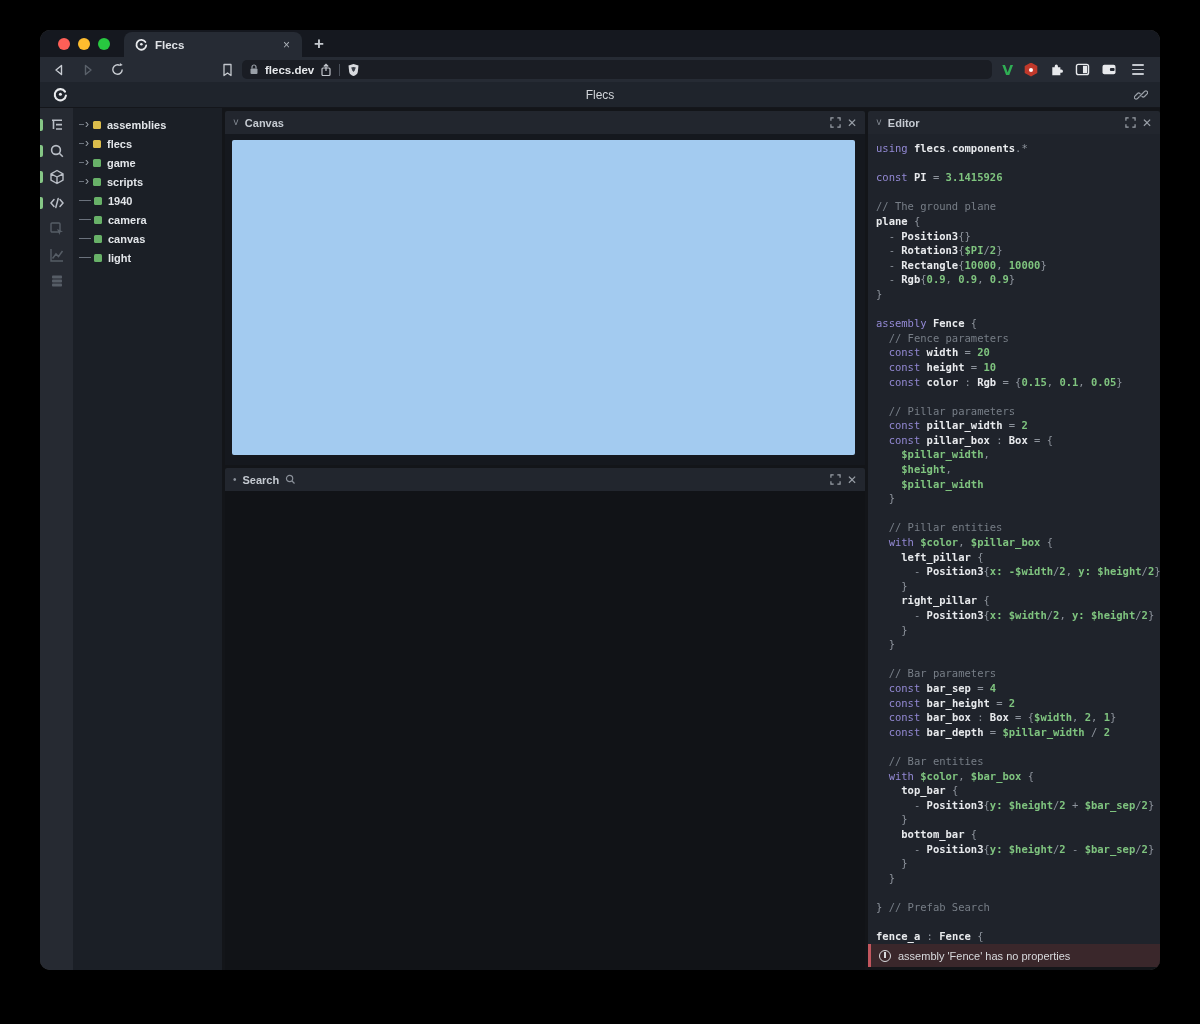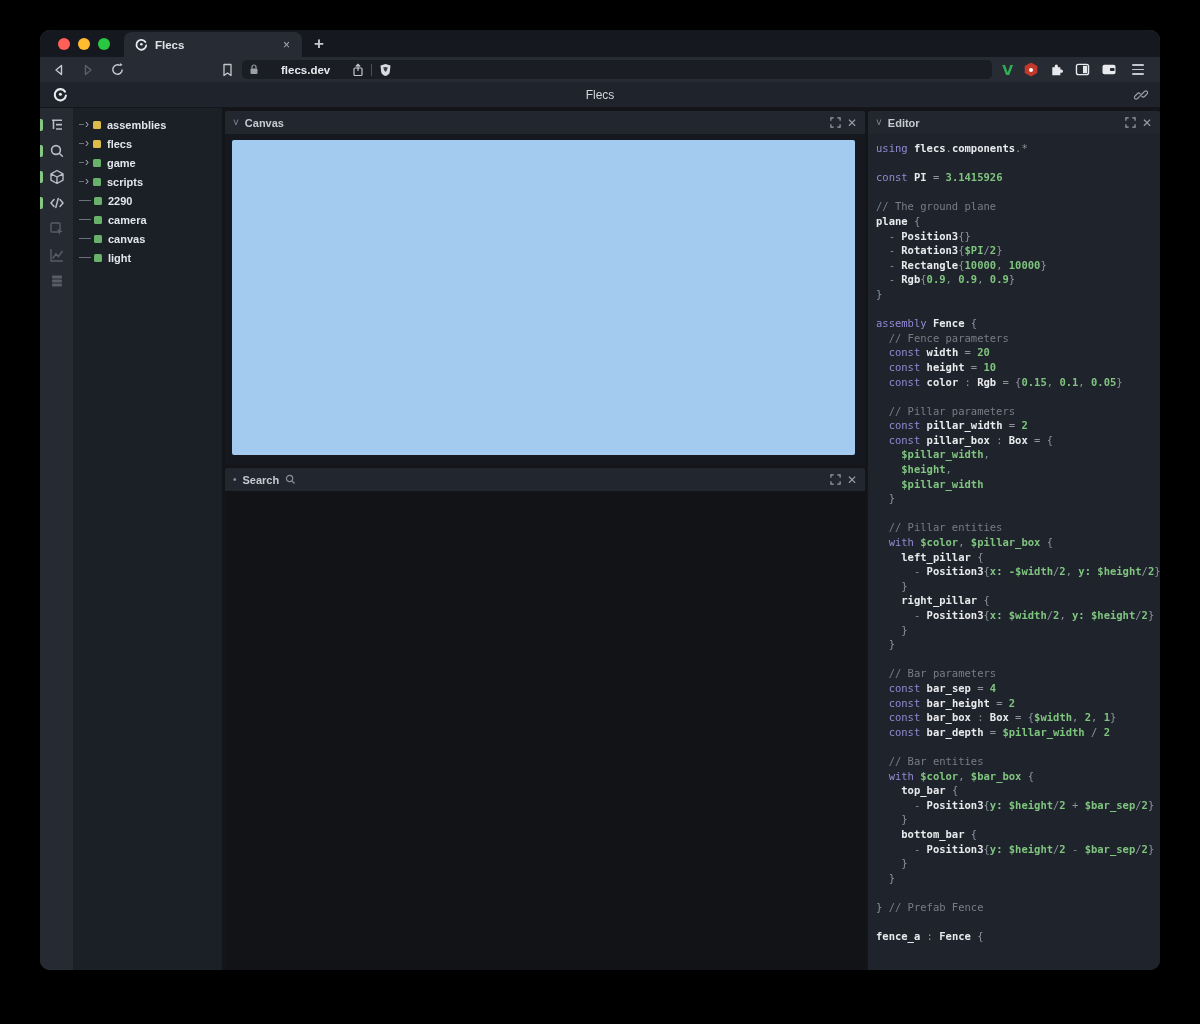--- a/index.html
+++ b/index.html
@@ -18,21 +18,21 @@
   .tab-title { color:#dfe2e6; font-size:11.5px; font-weight:bold; flex:1; }
   .tab-close { color:#aeb3ba; font-size:12px; line-height:1; padding:2px 4px; }
   .newtab { color:#c3c7cd; font-size:17px; font-weight:bold; padding:0 12px 3px 12px; }
 
   .toolbar { height:25px; background:#262b34; display:flex; align-items:center; flex:none;
              padding:0 12px; }
   .navbtns { display:flex; align-items:center; gap:15px; }
   .navbtn svg { display:block; }
   .bookmark-btn { margin-left:96px; display:flex; }
   .urlbar { flex:1; height:19px; background:#1a1d24; border-radius:5px; margin:0 10px 0 8px;
-            display:flex; align-items:center; padding:0 7px; gap:22px; min-width:0; }
+            display:flex; align-items:center; padding:0 7px; gap:6px; min-width:0; }
   .url-domain { color:#e7e9ec; font-size:11.5px; font-weight:bold; white-space:nowrap; }
   .url-path { color:#8d939c; font-size:11.5px; white-space:nowrap; overflow:hidden;
               text-overflow:clip; flex:1; margin-left:-4px; }
   .url-right { display:flex; align-items:center; gap:7px; }
   .vdiv { width:1px; height:12px; background:#4a505a; }
   .extbtns { display:flex; align-items:center; gap:11px; padding-right:4px; }
   .v-ext { color:#2fae54; font-weight:bold; font-size:14px; font-family:"DejaVu Sans",sans-serif; }
   .hexagon { width:14px; height:14px; background:#c0392b;
              clip-path:polygon(50% 0,95% 25%,95% 75%,50% 100%,5% 75%,5% 25%); position:relative; }
   .hexagon::after { content:""; position:absolute; left:5px; top:5px; width:4px; height:4px;
@@ -285,21 +285,21 @@
         </div>
         <div class="trow">
           <span class="tguide" style="width: 5px;"></span>
           <span class="tchev">›</span>
           <span class="tsq" style="background: rgb(104, 177, 104);"></span>
           <span class="tlabel">scripts</span>
         </div>
         <div class="trow">
           <span class="tguide" style="width: 12px;"></span>
           <span class="tsq" style="background: rgb(104, 177, 104);"></span>
-          <span class="tlabel">2290</span>
+          <span class="tlabel">1940</span>
         </div>
         <div class="trow">
           <span class="tguide" style="width: 12px;"></span>
           <span class="tsq" style="background: rgb(104, 177, 104);"></span>
           <span class="tlabel">camera</span>
         </div>
         <div class="trow">
           <span class="tguide" style="width: 12px;"></span>
           <span class="tsq" style="background: rgb(104, 177, 104);"></span>
           <span class="tlabel">canvas</span>
@@ -411,22 +411,26 @@
               <div class="codeline"><span class="cc">  // Bar entities</span></div>
               <div class="codeline"><span class="cp">  </span><span class="ck">with </span><span class="cn">$color</span><span class="cp">, </span><span class="cn">$bar_box</span><span class="cp"> {</span></div>
               <div class="codeline"><span class="cp">    </span><span class="ci">top_bar</span><span class="cp"> {</span></div>
               <div class="codeline"><span class="cp">      - </span><span class="ci">Position3</span><span class="cp">{</span><span class="cn">y: $height</span><span class="cp">/</span><span class="cn">2</span><span class="cp"> + </span><span class="cn">$bar_sep</span><span class="cp">/</span><span class="cn">2</span><span class="cp">}</span></div>
               <div class="codeline"><span class="cp">    }</span></div>
               <div class="codeline"><span class="cp">    </span><span class="ci">bottom_bar</span><span class="cp"> {</span></div>
               <div class="codeline"><span class="cp">      - </span><span class="ci">Position3</span><span class="cp">{</span><span class="cn">y: $height</span><span class="cp">/</span><span class="cn">2</span><span class="cp"> - </span><span class="cn">$bar_sep</span><span class="cp">/</span><span class="cn">2</span><span class="cp">}</span></div>
               <div class="codeline"><span class="cp">    }</span></div>
               <div class="codeline"><span class="cp">  }</span></div>
               <div class="codeline">&nbsp;</div>
-              <div class="codeline"><span class="cp">} </span><span class="cc">// Prefab Fence</span></div>
+              <div class="codeline"><span class="cp">} </span><span class="cc">// Prefab Search</span></div>
               <div class="codeline">&nbsp;</div>
               <div class="codeline"><span class="ci">fence_a</span><span class="cp"> : </span><span class="ci">Fence</span><span class="cp"> {</span></div>
             </div>
+          <div class="errorbar">
+            <span class="erricon"></span>
+            <span class="errtext">assembly 'Fence' has no properties</span>
+          </div>
         </div>
       </div>
     </div>
   </div>
 
 </div>
 
 </body></html>

